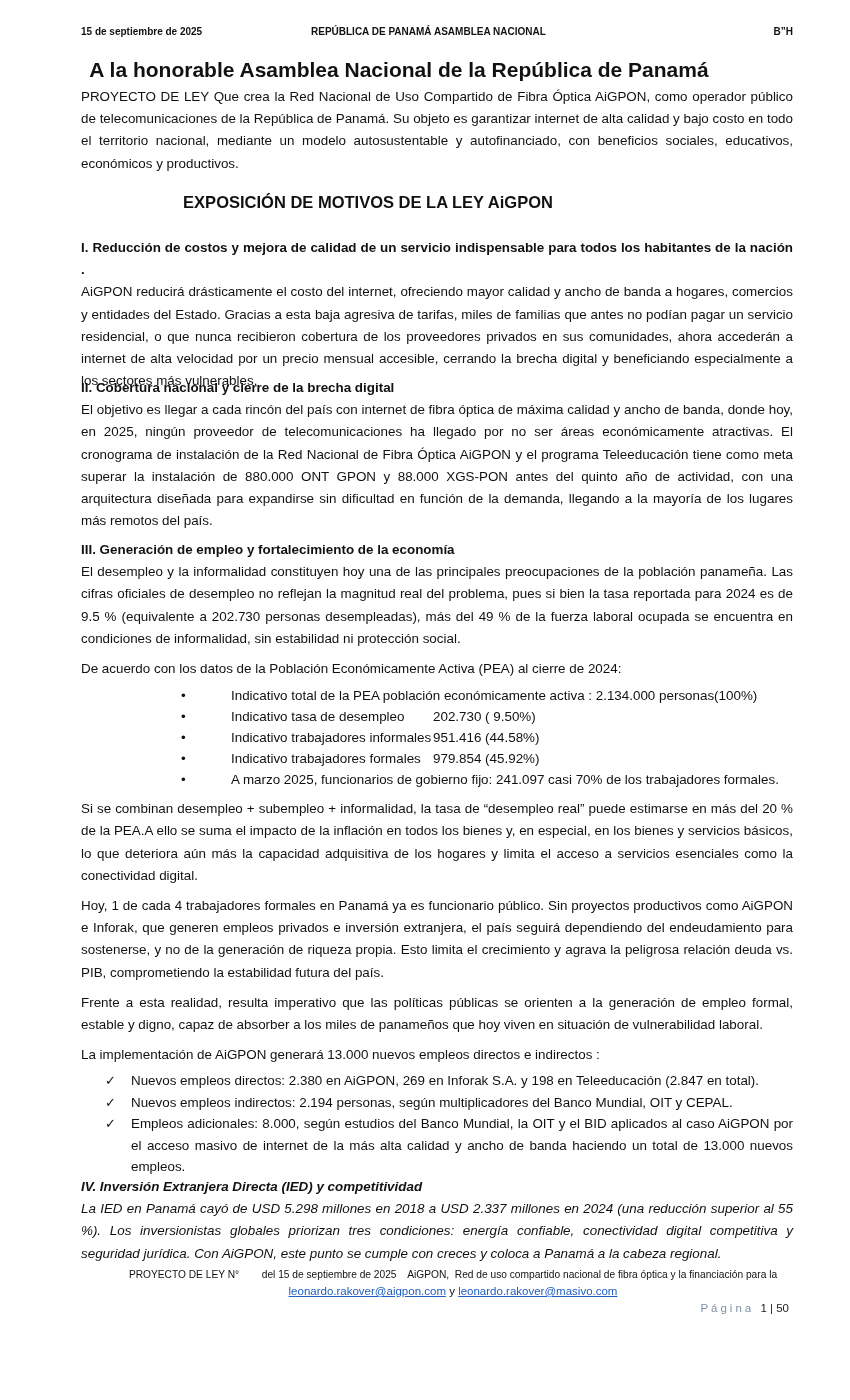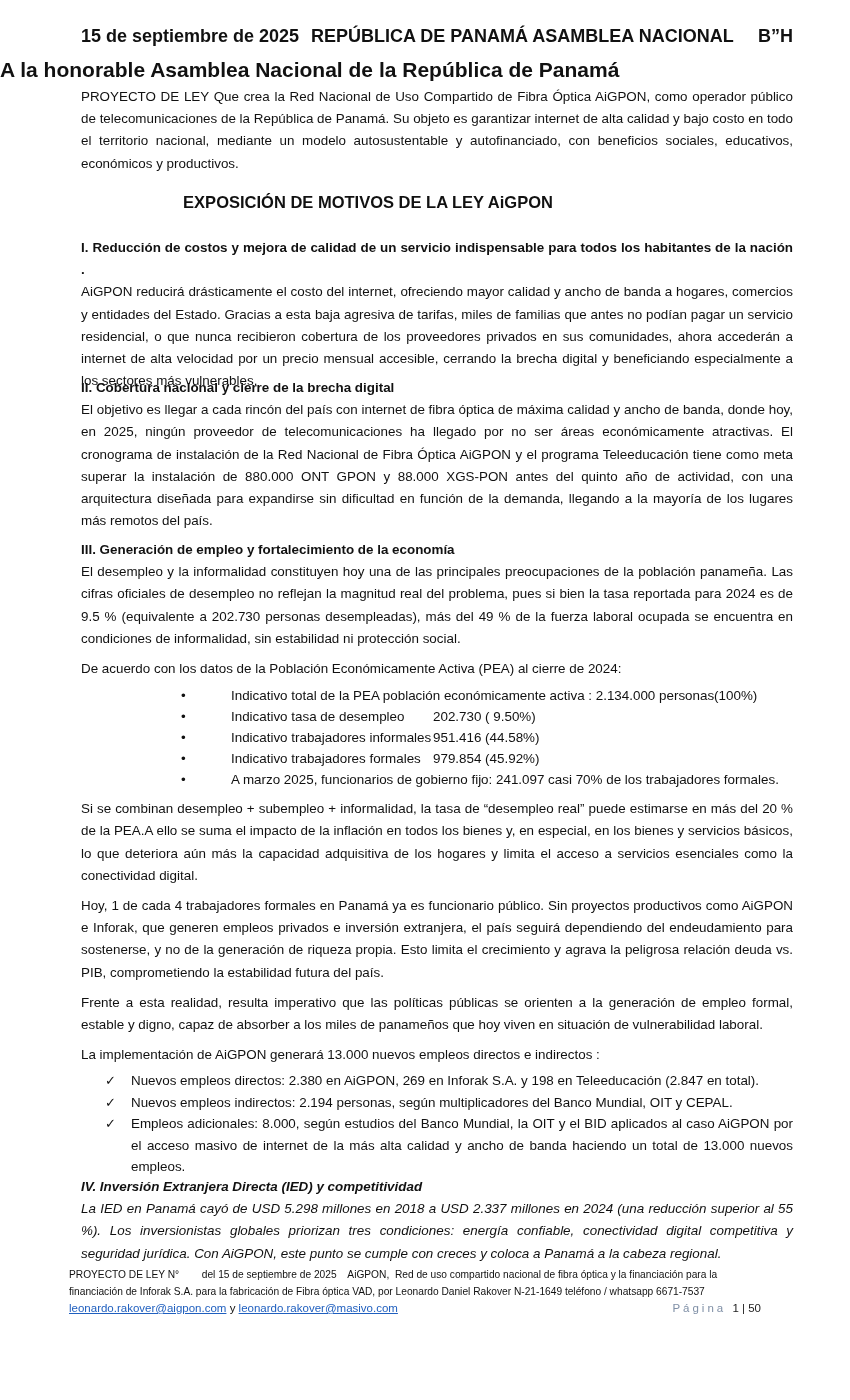--- a/index.html
+++ b/index.html
@@ -1,39 +1,39 @@
 <!DOCTYPE html>
 <html><head>
 <meta charset="utf-8">
 <style>
   html, body { margin: 0; padding: 0; background: #ffffff; }
   body {
     width: 850px; height: 1400px; position: relative; overflow: hidden;
     font-family: "Liberation Sans", sans-serif; color: #111;
   }
   .hdr { position: absolute; top: 26px; left: 81px; width: 712px; height: 20px;
-    font-size: 18px; font-weight: bold; }
+    font-size: 10px; font-weight: bold; }
   .hdr .date { position: absolute; left: 0; top: 0; }
   .hdr .center { position: absolute; left: 230px; top: 0; }
   .hdr .right { position: absolute; right: 0; top: 0; }
-  .title { position: absolute; top: 58px; left: 0; width: 798px; 
+  .title { position: absolute; top: 58px; left: 0; width: 798px; text-align: center;
     font-size: 21px; font-weight: bold; }
   .body-text { font-size: 13.4px; line-height: 22.2px; text-align: justify; margin: 0; }
   .block { position: absolute; left: 81px; width: 712px; }
   .subtitle { position: absolute; top: 193px; left: 0; width: 736px; text-align: center;
     font-size: 16.5px; font-weight: bold; }
   .sec-title { font-weight: bold; }
   .bullets { list-style: none; margin: 0; padding: 0; }
   .bullets li { position: relative; font-size: 13.4px; line-height: 21px; padding-left: 150px; white-space: nowrap; }
   .bullets .dot { position: absolute; left: 100px; top: 0; }
   .bullets .lbl { display: inline-block; width: 202px; }
   .checks { list-style: none; margin: 0; padding: 0; }
   .checks li { position: relative; font-size: 13.4px; line-height: 21.5px; padding-left: 50px; text-align: justify; }
   .checks .ck { position: absolute; left: 24px; top: 0; font-size: 13px; }
-  .footer { position: absolute; left: 69px; top: 1266px; width: 712px; font-size: 10.2px; line-height: 17px; }
+  .footer { position: absolute; left: 97px; top: 1266px; width: 712px; font-size: 10.2px; line-height: 17px; text-align: center; }
   .footer a { color: #1f5fbf; text-decoration: underline; font-size: 11.5px; }
   .pageno { position: absolute; right: 20px; top: 34px; font-size: 11.5px; color: #7f8fa6; letter-spacing: 3px; }
   .pageno b { color: #222; letter-spacing: 0; font-weight: normal; }
 </style>
 </head>
 <body>
 
 <div class="hdr">
   <span class="date">15 de septiembre de 2025</span>
   <span class="center">REPÚBLICA DE PANAMÁ ASAMBLEA NACIONAL</span>
@@ -80,21 +80,20 @@
   </ul>
 </div>
 
 <div class="block" style="top:1176px;font-style:italic;">
   <p class="body-text sec-title">IV. Inversión Extranjera Directa (IED) y competitividad</p>
   <p class="body-text">La IED en Panamá cayó de USD 5.298 millones en 2018 a USD 2.337 millones en 2024 (una reducción superior al 55 %). Los inversionistas globales priorizan tres condiciones: energía confiable, conectividad digital competitiva y seguridad jurídica. Con AiGPON, este punto se cumple con creces y coloca a Panamá a la cabeza regional.</p>
 </div>
 
 <div class="footer">
   <div style="white-space:pre;">PROYECTO DE LEY N°        del 15 de septiembre de 2025    AiGPON,  Red de uso compartido nacional de fibra óptica y la financiación para la</div>
-  <div>financiación de Inforak S.A. para la fabricación de Fibra óptica VAD,  por Leonardo Daniel Rakover N-21-1649 teléfono / whatsapp 6671-7537</div>
   <div>
     <a>leonardo.rakover@aigpon.com</a><span style="white-space:pre;font-size:11.5px;"> y </span><a>leonardo.rakover@masivo.com</a>
   </div>
   <div class="pageno">
     <span>Página</span>
     <b>1</b><b style="white-space:pre;"> | </b><b>50</b>
   </div>
 </div>
 
 </body></html>

